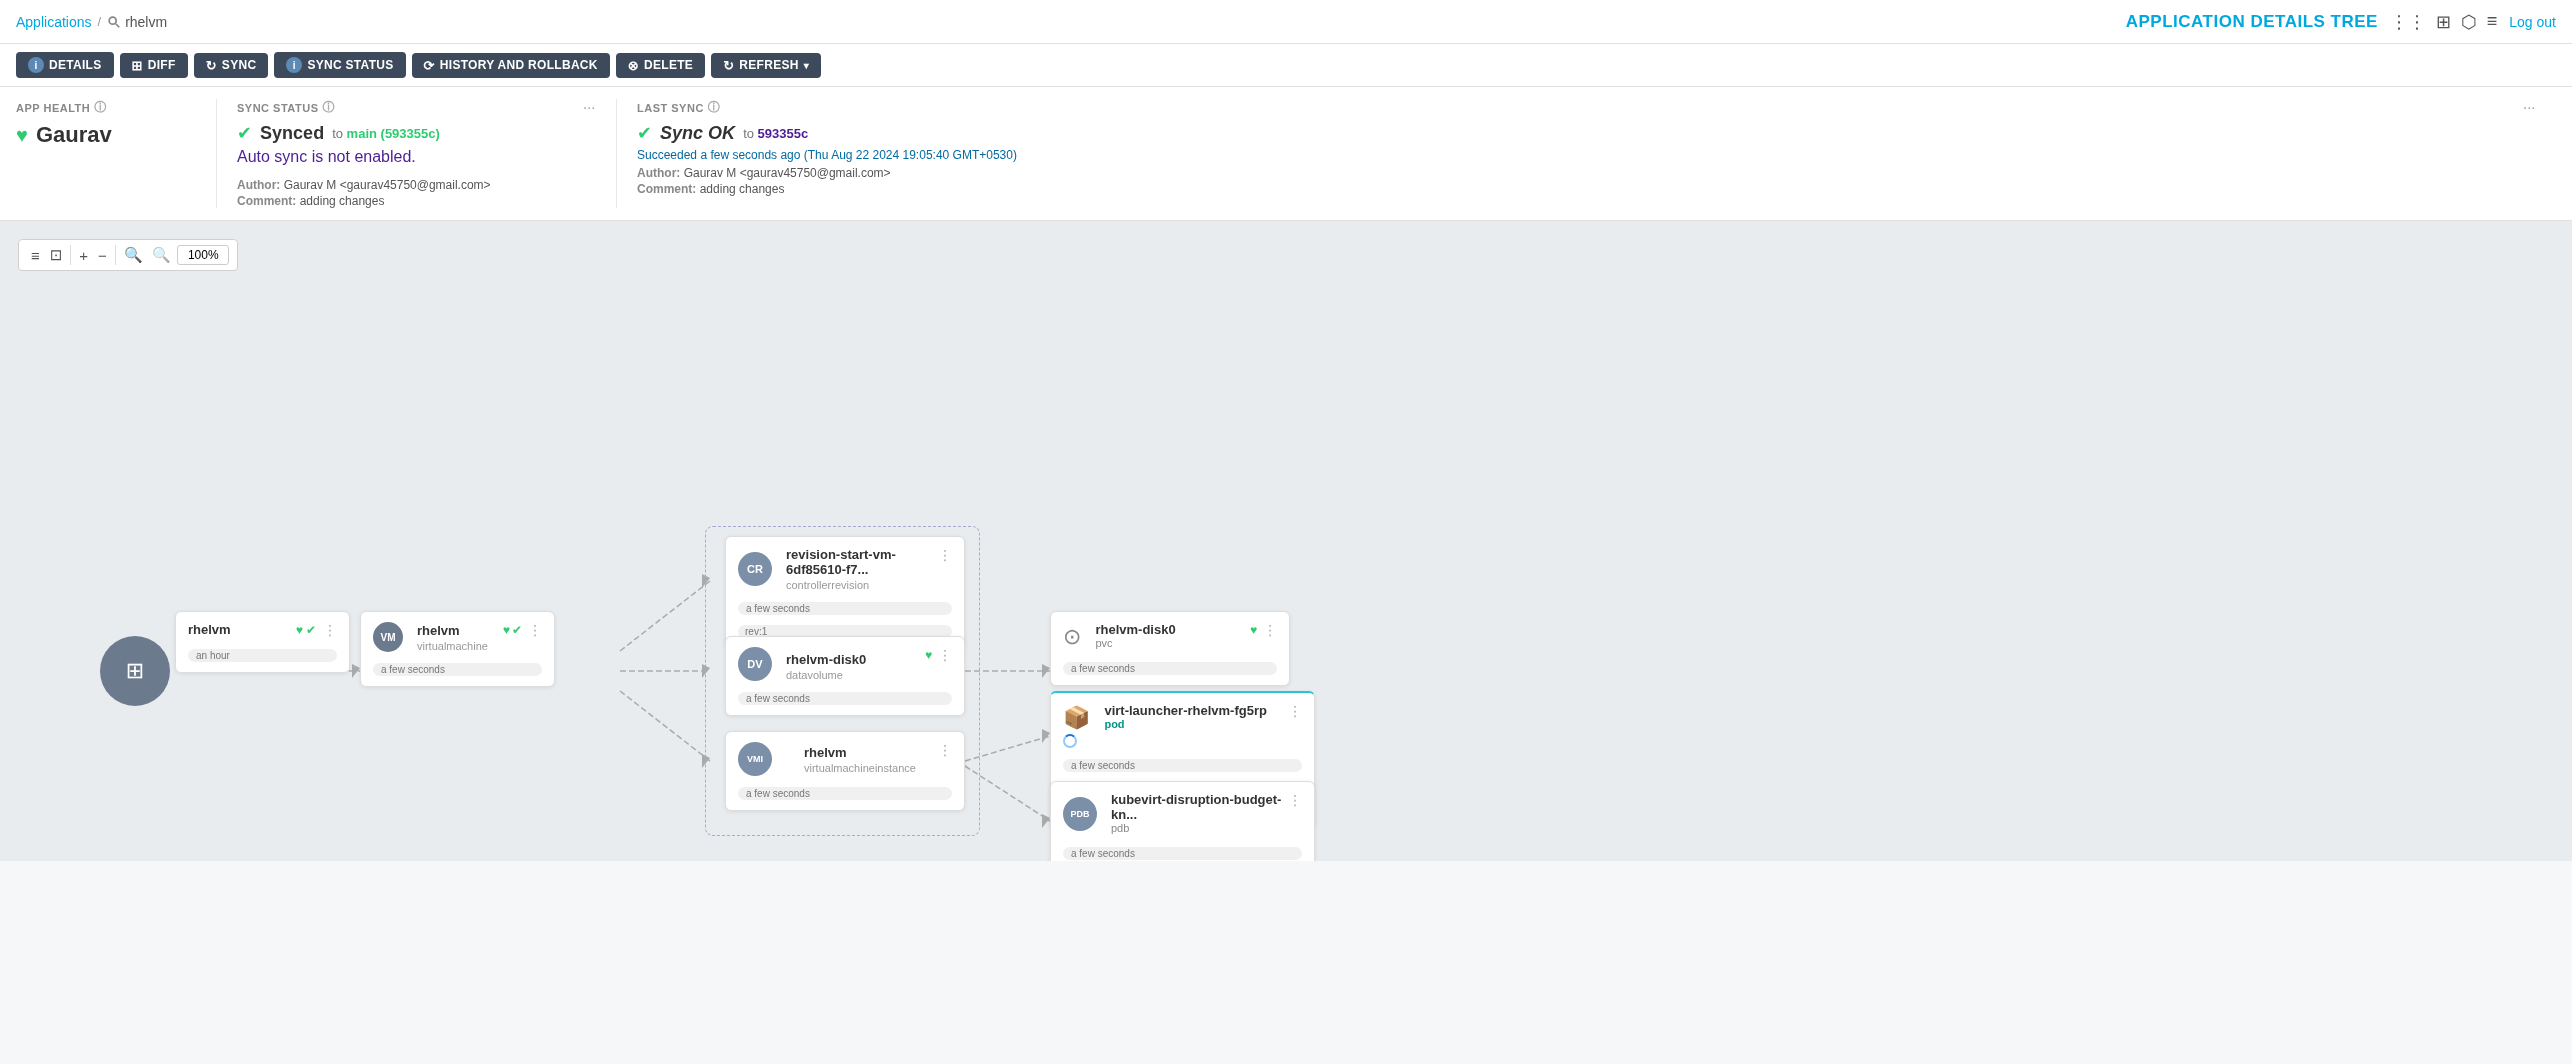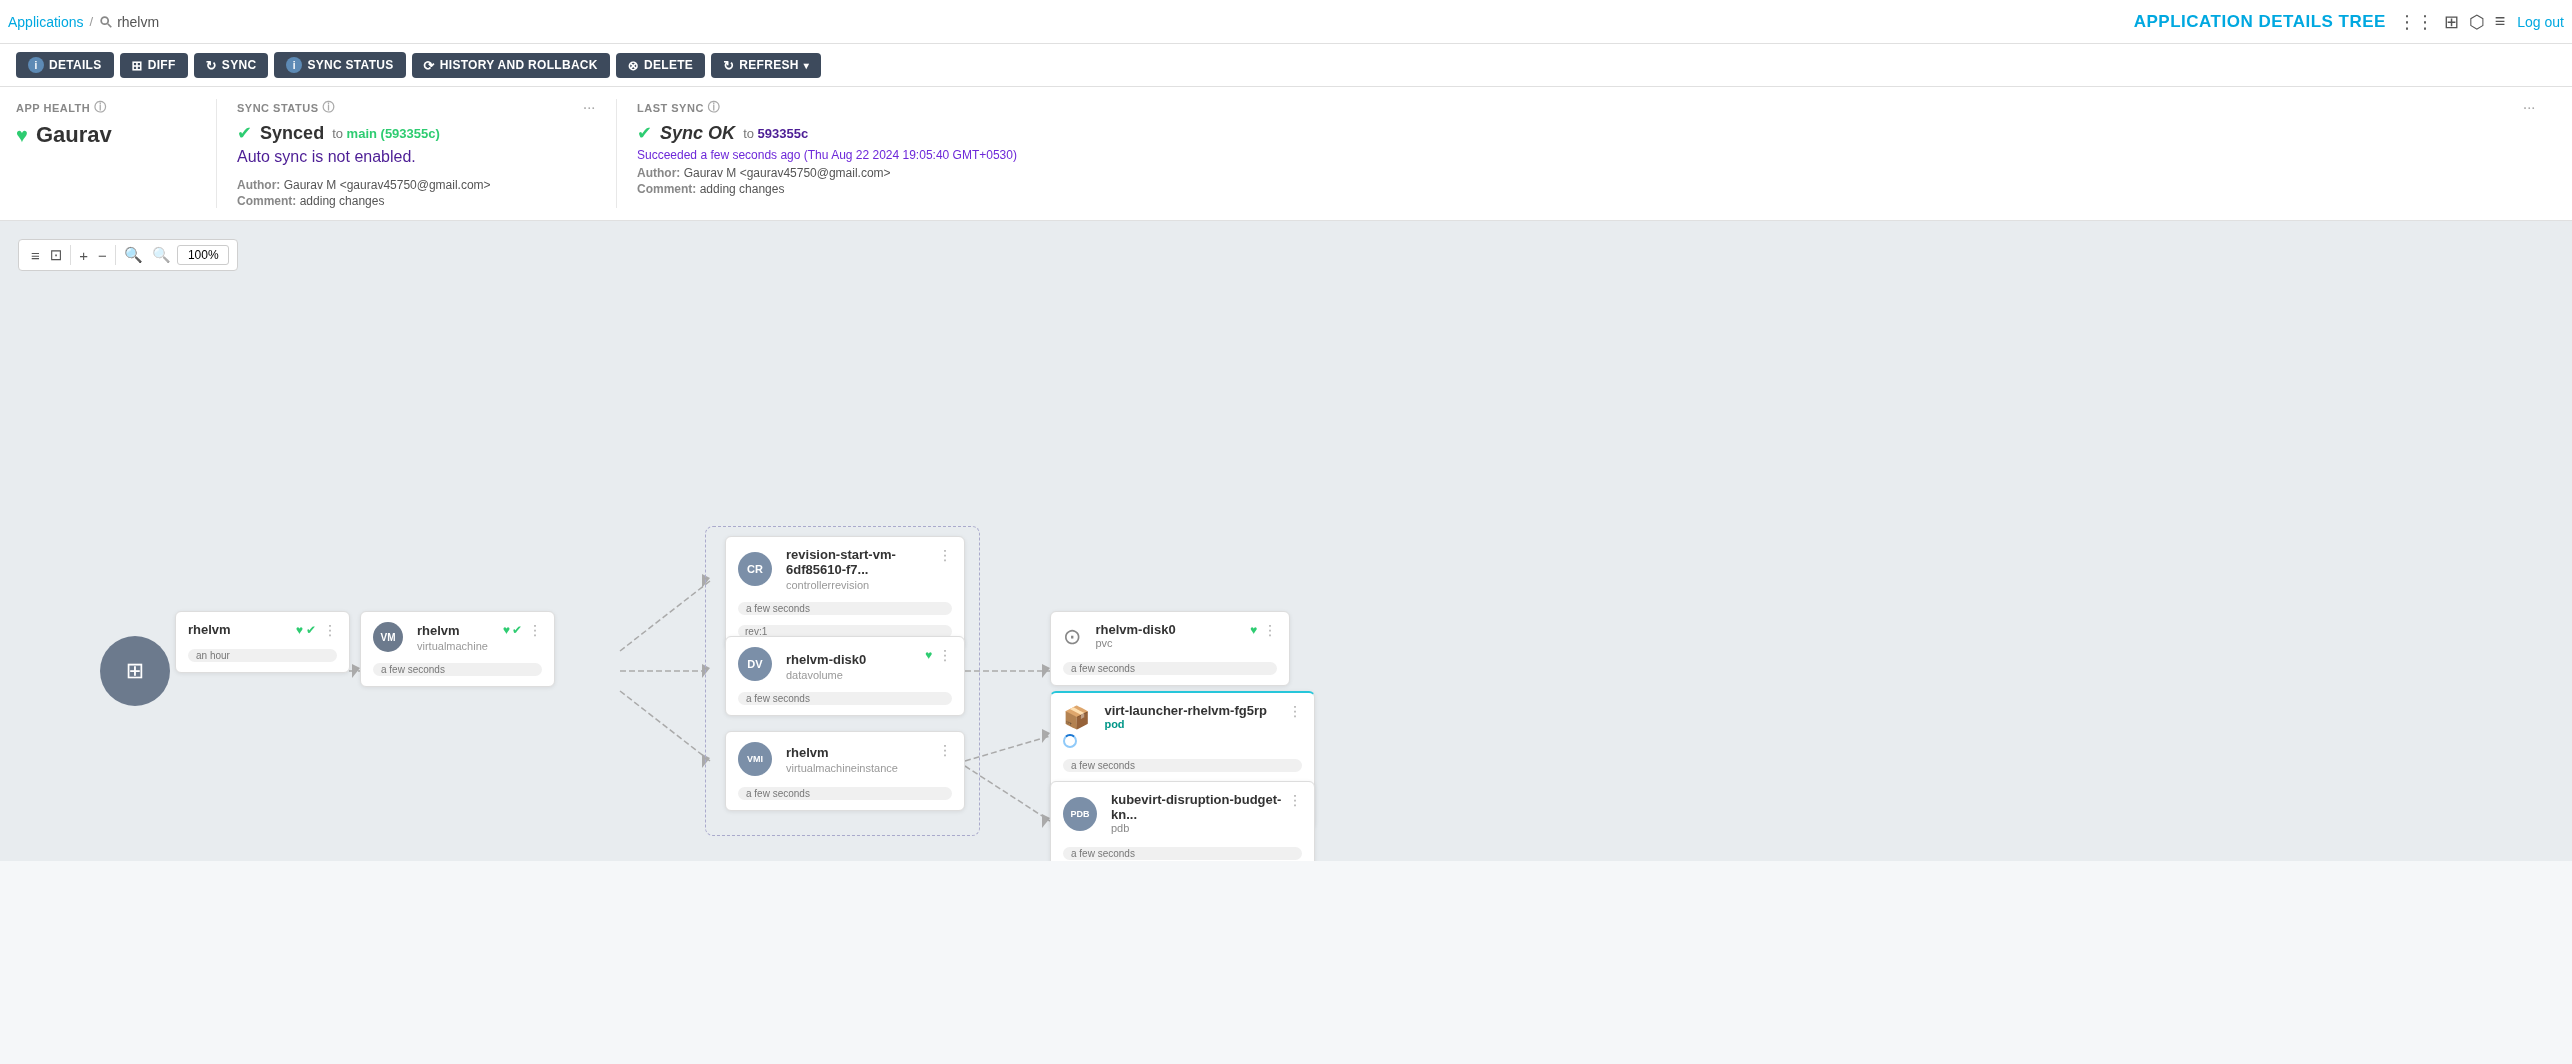--- a/index.html
+++ b/index.html
@@ -1,21 +1,21 @@
 <!DOCTYPE html>
 <html><head>
   <meta charset="utf-8">
   <style>
     * { box-sizing: border-box; margin: 0; padding: 0; }
     body { font-family: -apple-system, BlinkMacSystemFont, 'Segoe UI', Arial, sans-serif; background: #f5f7f9; font-size: 13px; color: #333; }
 
     
     .top-nav {
       display: flex; align-items: center; justify-content: space-between;
-      background: #fff; padding: 0 8px; height: 44px;
+      background: #fff; padding: 0 16px; height: 44px;
       border-bottom: 1px solid #e0e0e0;
     }
     .top-nav-left { display: flex; align-items: center; gap: 6px; }
     .nav-link { color: #00a8e0; text-decoration: none; font-size: 14px; font-weight: 500; }
     .nav-sep { color: #999; }
     .nav-search { display: flex; align-items: center; gap: 4px; color: #555; font-size: 14px; }
     .nav-search svg { width: 14px; height: 14px; color: #888; }
     .top-nav-right { display: flex; align-items: center; gap: 12px; }
     .app-details-tree { color: #00a8e0; font-weight: 700; font-size: 17px; letter-spacing: 0.5px; }
     .nav-icons { display: flex; align-items: center; gap: 10px; }
@@ -68,21 +68,21 @@
     .synced-branch { color: #2ecc71; font-weight: 600; }
     .auto-sync-note { font-size: 16px; color: #4c1d95; margin-bottom: 12px; }
     .meta-row { font-size: 12px; color: #555; margin-top: 2px; }
     .meta-label { font-weight: 600; color: #888; }
 
     .syncok-row { display: flex; align-items: center; gap: 8px; margin-bottom: 4px; }
     .syncok-check { color: #2ecc71; font-size: 18px; }
     .syncok-text { font-size: 18px; font-weight: 600; color: #333; font-style: italic; }
     .syncok-to { font-size: 13px; color: #777; }
     .syncok-hash { color: #4c1d95; font-weight: 600; }
-    .succeeded-note { font-size: 12px; color: #6d28d9; margin-bottom: 4px; }
+    .succeeded-note { font-size: 12px; color: #0369a1; margin-bottom: 4px; }
 
     
     .canvas-area {
       flex: 1; background: #e8ecef; position: relative;
       min-height: 640px; overflow: hidden;
     }
 
     
     .zoom-controls {
       position: absolute; top: 18px; left: 18px;
@@ -398,21 +398,21 @@
         <span class="node-more">⋮</span>
       </div>
     </div>
     <div class="tag-row">
       <span class="node-tag">a few seconds</span>
     </div>
   </div>
 
   <div class="node" style="left:725px; top:510px; width:240px;">
     <div class="node-header">
-      <div style="display:flex; align-items:center; gap:6px;">
+      <div style="display:flex; align-items:center; gap:24px;">
         <div class="node-avatar avatar-vmi" style="font-size:9px;">VMI</div>
         <div>
           <div class="node-title">rhelvm</div>
           <div class="node-type">virtualmachineinstance</div>
         </div>
       </div>
       <span class="node-more">⋮</span>
     </div>
     <div class="tag-row">
       <span class="node-tag">a few seconds</span>

